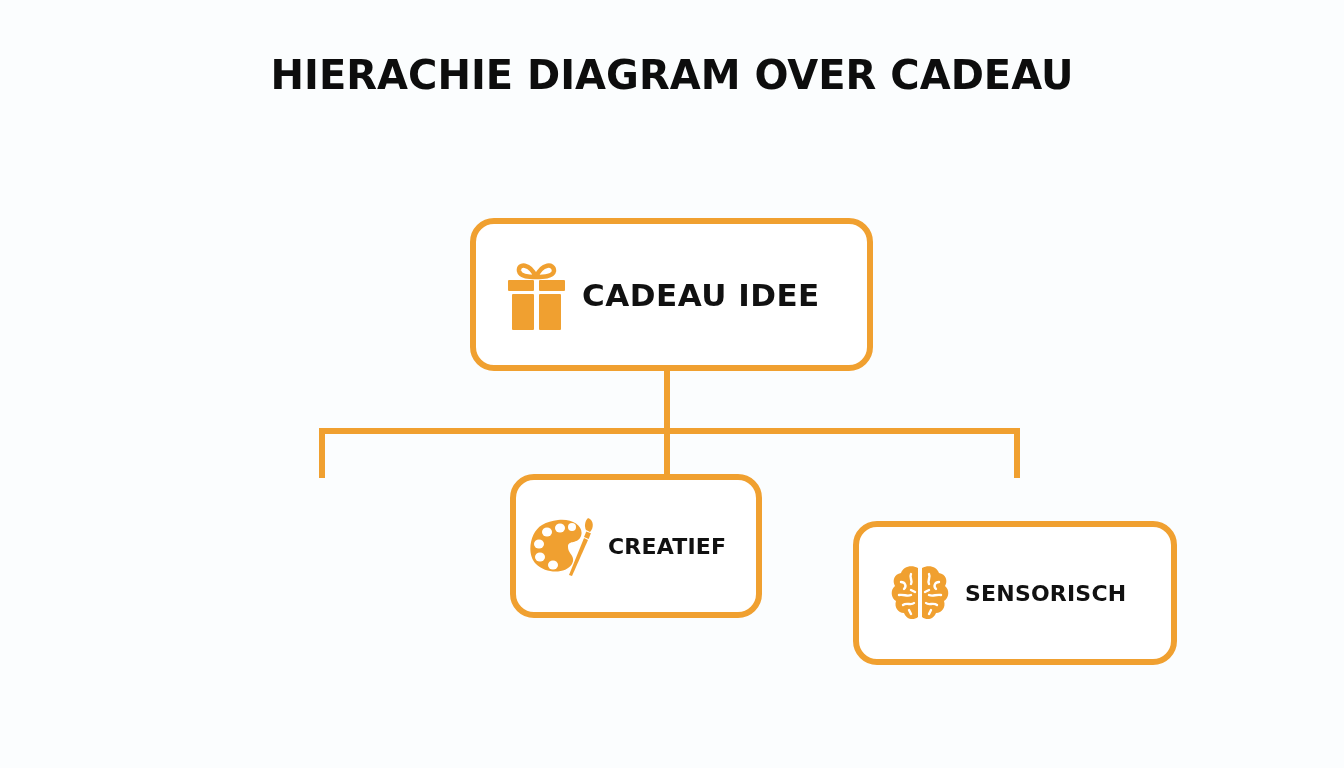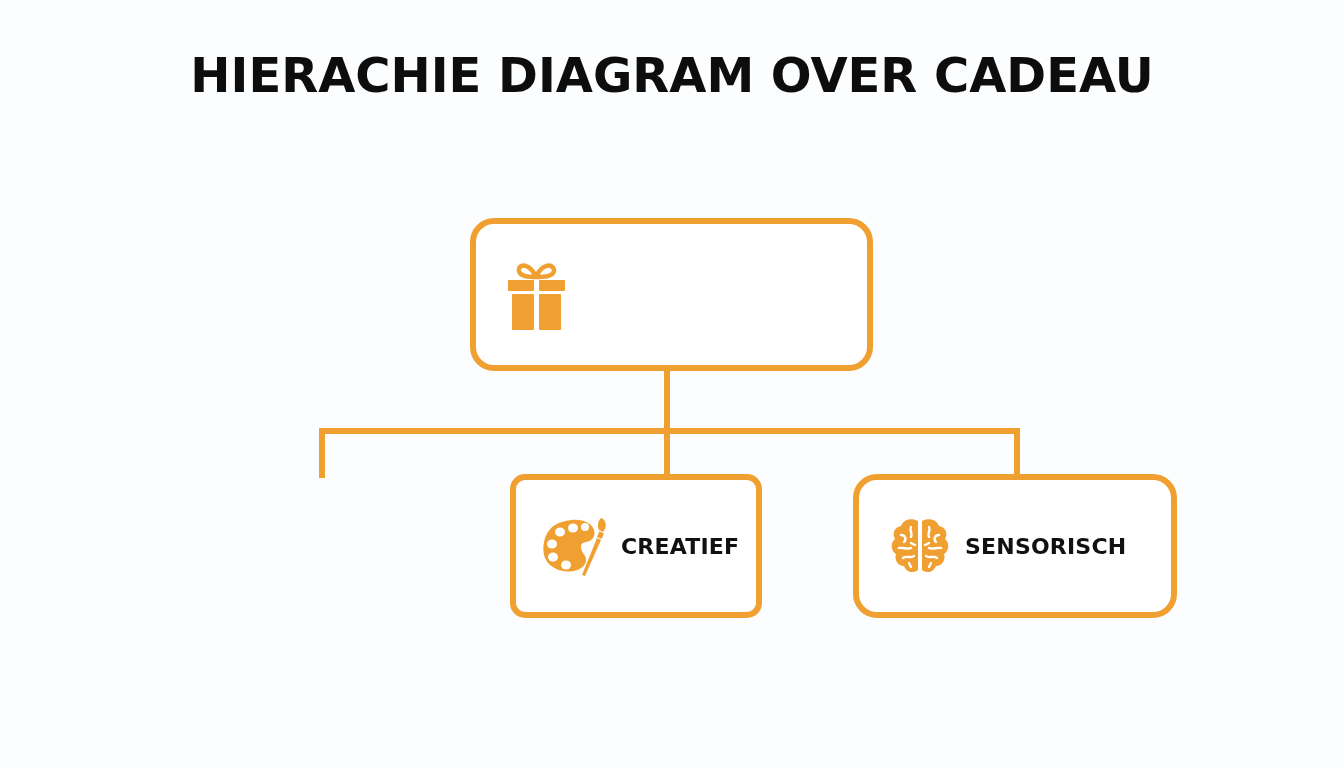--- a/index.html
+++ b/index.html
@@ -18,21 +18,21 @@
       font-family: "DejaVu Sans", "Liberation Sans", sans-serif;
     }
     .title {
       position: absolute;
       left: 0;
       top: 46px;
       width: 1344px;
       text-align: center;
       font-family: "DejaVu Sans", sans-serif;
       font-weight: bold;
-      font-size: 48px;
+      font-size: 40px;
       line-height: 58px;
       color: #0d0d0d;
       letter-spacing: 0px;
     }
     .title span { display: block; }
 
     .node {
       position: absolute;
       box-sizing: border-box;
       border: 6px solid var(--accent);
@@ -56,22 +56,22 @@
 
     #root {
       left: 470px; top: 218px; width: 403px; height: 153px;
       padding-left: 30px;
     }
     #root .icon { width: 62px; height: 72px; margin-right: 14px; }
     #root .label { font-size: 31px; letter-spacing: 0.5px; }
 
     .child { top: 474px; height: 144px; }
     #child-0 { left: 163px; width: 322px; padding-left: 30px; }
-    #child-1 { left: 510px; width: 252px; padding-left: 25px; border-radius: 15px; }
-    #child-2 { left: 853px; width: 324px; padding-left: 26px; }
+    #child-1 { left: 510px; width: 252px; padding-left: 12px; }
+    #child-2 { left: 853px; width: 324px; padding-left: 26px; margin-top: 47px; }
     .child .icon { width: 70px; height: 62px; margin-right: 10px; }
     .child .label { font-size: 22px; letter-spacing: 0.2px; }
 
     .connector {
       position: absolute;
       background: var(--accent);
     }
   </style>
 </head>
 <body>
@@ -96,20 +96,21 @@
           <path d="M30 18 C 24 4, 12 4, 13 12 C 14 18, 24 18, 30 18 Z M 30 18 C 36 4, 48 4, 48 12 C 47 18, 36 18, 30 18 Z" fill="none" stroke="#f0a030" stroke-width="4.5" stroke-linejoin="round"></path>
 
           <rect x="2" y="21" width="26" height="11" rx="1"></rect>
           <rect x="33" y="21" width="26" height="11" rx="1"></rect>
 
           <rect x="6" y="35" width="22" height="36" rx="1"></rect>
           <rect x="33" y="35" width="22" height="36" rx="1"></rect>
         </g>
       </svg>
     </span>
+    <span class="label">CADEAU IDEE</span>
   </div>
 
 
   <div class="node child" id="child-1">
     <span class="icon">
       <svg width="70" height="64" viewBox="0 0 70 64">
         <g fill="#f0a030">
           <path d="M30 6 C 46 4, 58 14, 52 24 C 48 30, 40 26, 40 33 C 40 40, 48 42, 44 50 C 38 60, 18 60, 8 50 C -2 40, 2 18, 14 11 C 19 8, 24 7, 30 6 Z"></path>
 
           <path d="M60 4 C 66 6, 66 14, 62 18 L 58 16 C 56 12, 57 7, 60 4 Z"></path>

